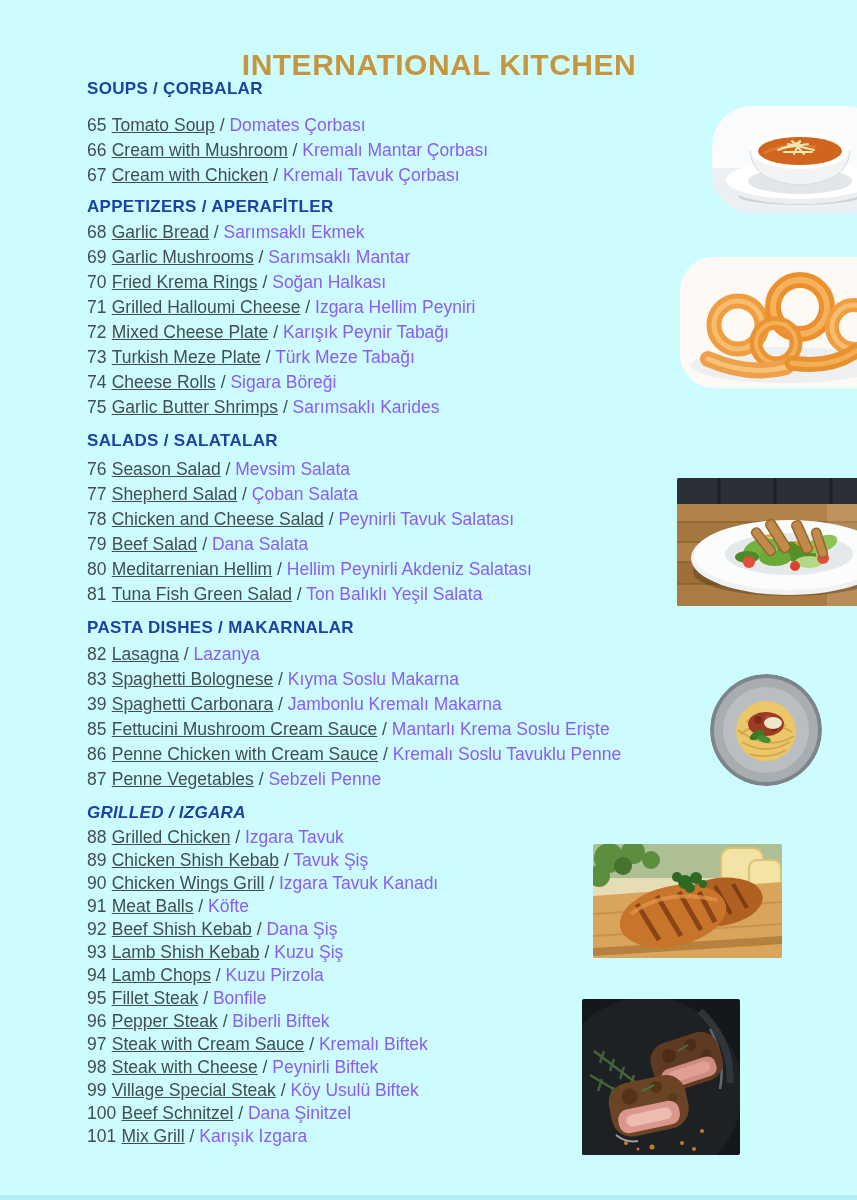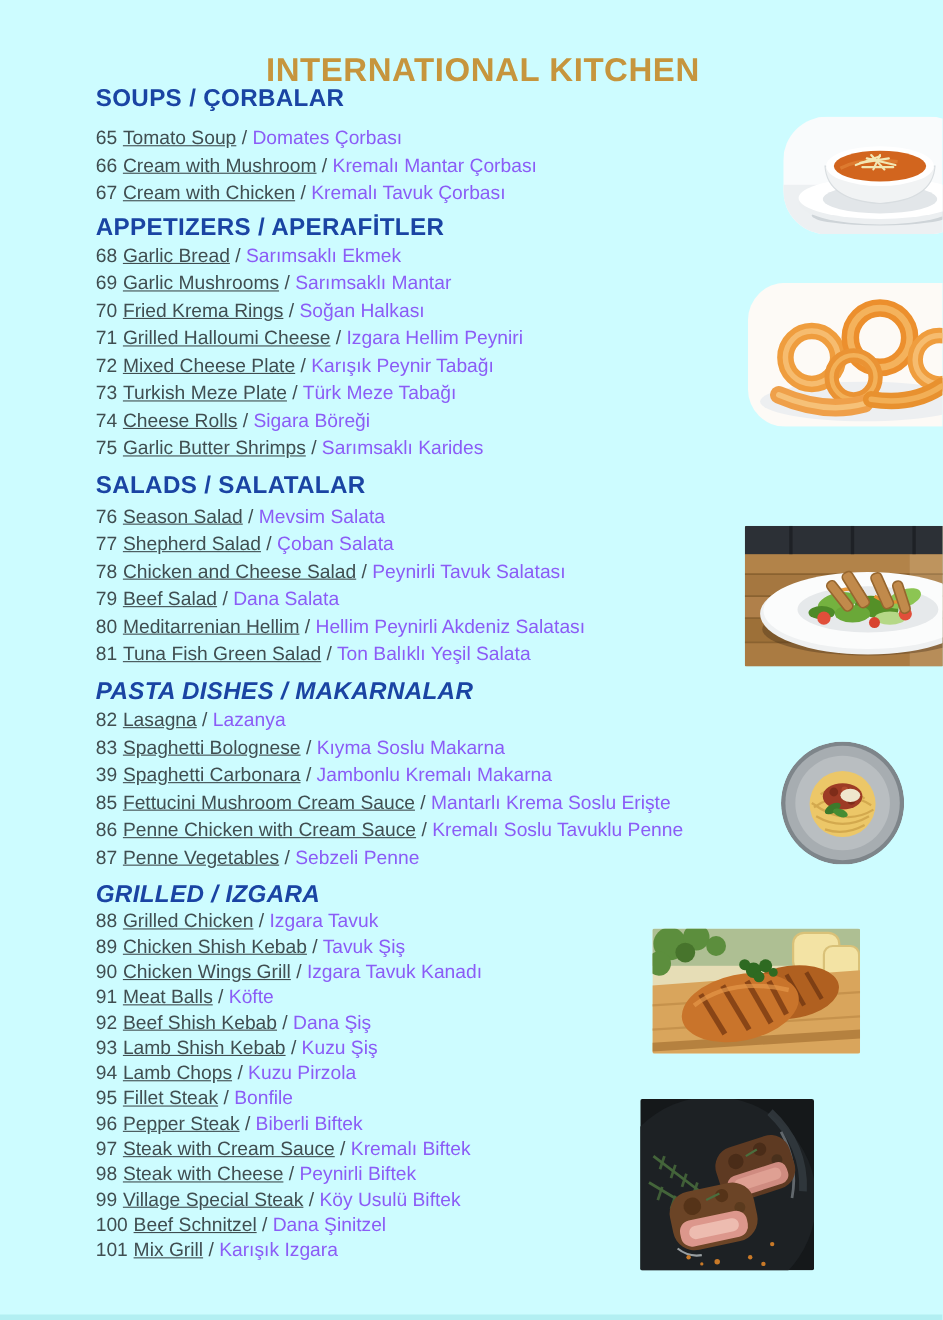--- a/index.html
+++ b/index.html
@@ -25,41 +25,41 @@
     padding-left: 21px;
   }
   .menu {
     position: absolute;
     left: 87px;
     top: 78px;
     width: 640px;
   }
   .section-header {
     margin: 0;
-    font-size: 22px;
+    font-size: 17px;
     font-weight: 700;
     line-height: 22px;
     letter-spacing: 0.3px;
     color: #1a44a3;
     white-space: nowrap;
   }
   .item {
     font-size: 17.5px;
     line-height: 25px;
     color: #404e51;
     white-space: nowrap;
   }
   .item .en { margin-left: 0.30em; text-decoration: underline; }
   .item .num, .item .sep, .item .en { color: #404e51; }
   .item .tr { color: #8b5cf6; }
   .section { margin: 0 0 8px 0; }
   .sec-0 .section-header { margin-bottom: 13px; }
   .sec-1 .section-header { margin-bottom: 2px; }
   .sec-2 .section-header { margin-bottom: 5px; }
-  .sec-3 .section-header { margin-bottom: 3px; font-style: italic; }
+  .sec-3 .section-header { margin-bottom: 3px; }
   .sec-4 .section-header { margin-bottom: 2px; font-style: italic; }
   .sec-1, .sec-2, .sec-3 { margin-bottom: 10px; }
   .sec-4 .item { line-height: 23px; }
   .photo {
     position: absolute;
     overflow: hidden;
     display: block;
   }
   .photo svg { display: block; width: 100%; height: 100%; }
   .photo-soup    { left: 672px; top: 90px;  width: 173px; height: 107px; border-radius: 40px; }

